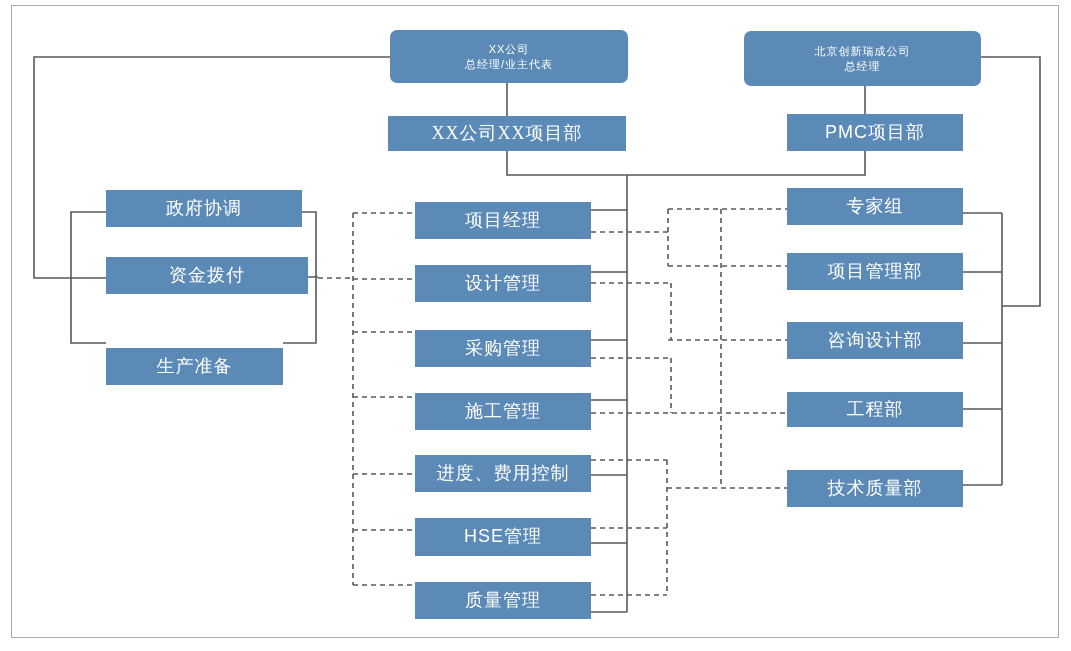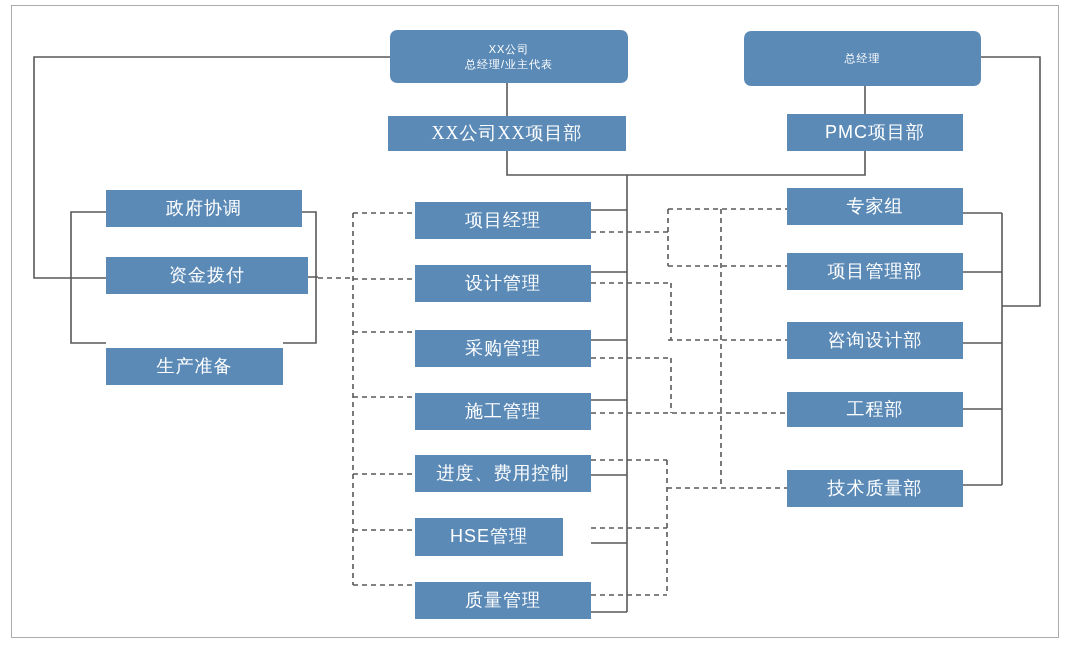--- a/index.html
+++ b/index.html
@@ -101,20 +101,21 @@
       <polyline points="591,528 667,528" class="dashed"></polyline>
       <polyline points="591,595 667,595" class="dashed"></polyline>
       <polyline points="721,209 721,488" class="dashed"></polyline>
     </svg>
   <div id="nodes">
       <div class="node two-line" style="left: 390px; top: 30px; width: 238px; height: 53px;">
         <span>XX公司</span>
         <span>总经理/业主代表</span>
       </div>
       <div class="node two-line" style="left: 744px; top: 31px; width: 237px; height: 55px;">
+        <span>北京创新瑞成公司</span>
         <span>总经理</span>
       </div>
       <div class="node" style="left: 388px; top: 116px; width: 238px; height: 35px; font-family: Liberation Serif, serif;">
         <span>XX公司XX项目部</span>
       </div>
       <div class="node" style="left: 787px; top: 114px; width: 176px; height: 37px;">
         <span>PMC项目部</span>
       </div>
       <div class="node" style="left: 106px; top: 190px; width: 196px; height: 37px;">
         <span>政府协调</span>
@@ -133,21 +134,21 @@
       </div>
       <div class="node" style="left: 415px; top: 330px; width: 176px; height: 37px;">
         <span>采购管理</span>
       </div>
       <div class="node" style="left: 415px; top: 393px; width: 176px; height: 37px;">
         <span>施工管理</span>
       </div>
       <div class="node" style="left: 415px; top: 455px; width: 176px; height: 37px;">
         <span>进度、费用控制</span>
       </div>
-      <div class="node" style="left: 415px; top: 518px; width: 148px; height: 38px;">
+      <div class="node" style="left: 415px; top: 518px; width: 176px; height: 38px;">
         <span>HSE管理</span>
       </div>
       <div class="node" style="left: 415px; top: 582px; width: 176px; height: 37px; font-family: Liberation Serif, serif;">
         <span>质量管理</span>
       </div>
       <div class="node" style="left: 787px; top: 188px; width: 176px; height: 37px;">
         <span>专家组</span>
       </div>
       <div class="node" style="left: 787px; top: 253px; width: 176px; height: 37px;">
         <span>项目管理部</span>

